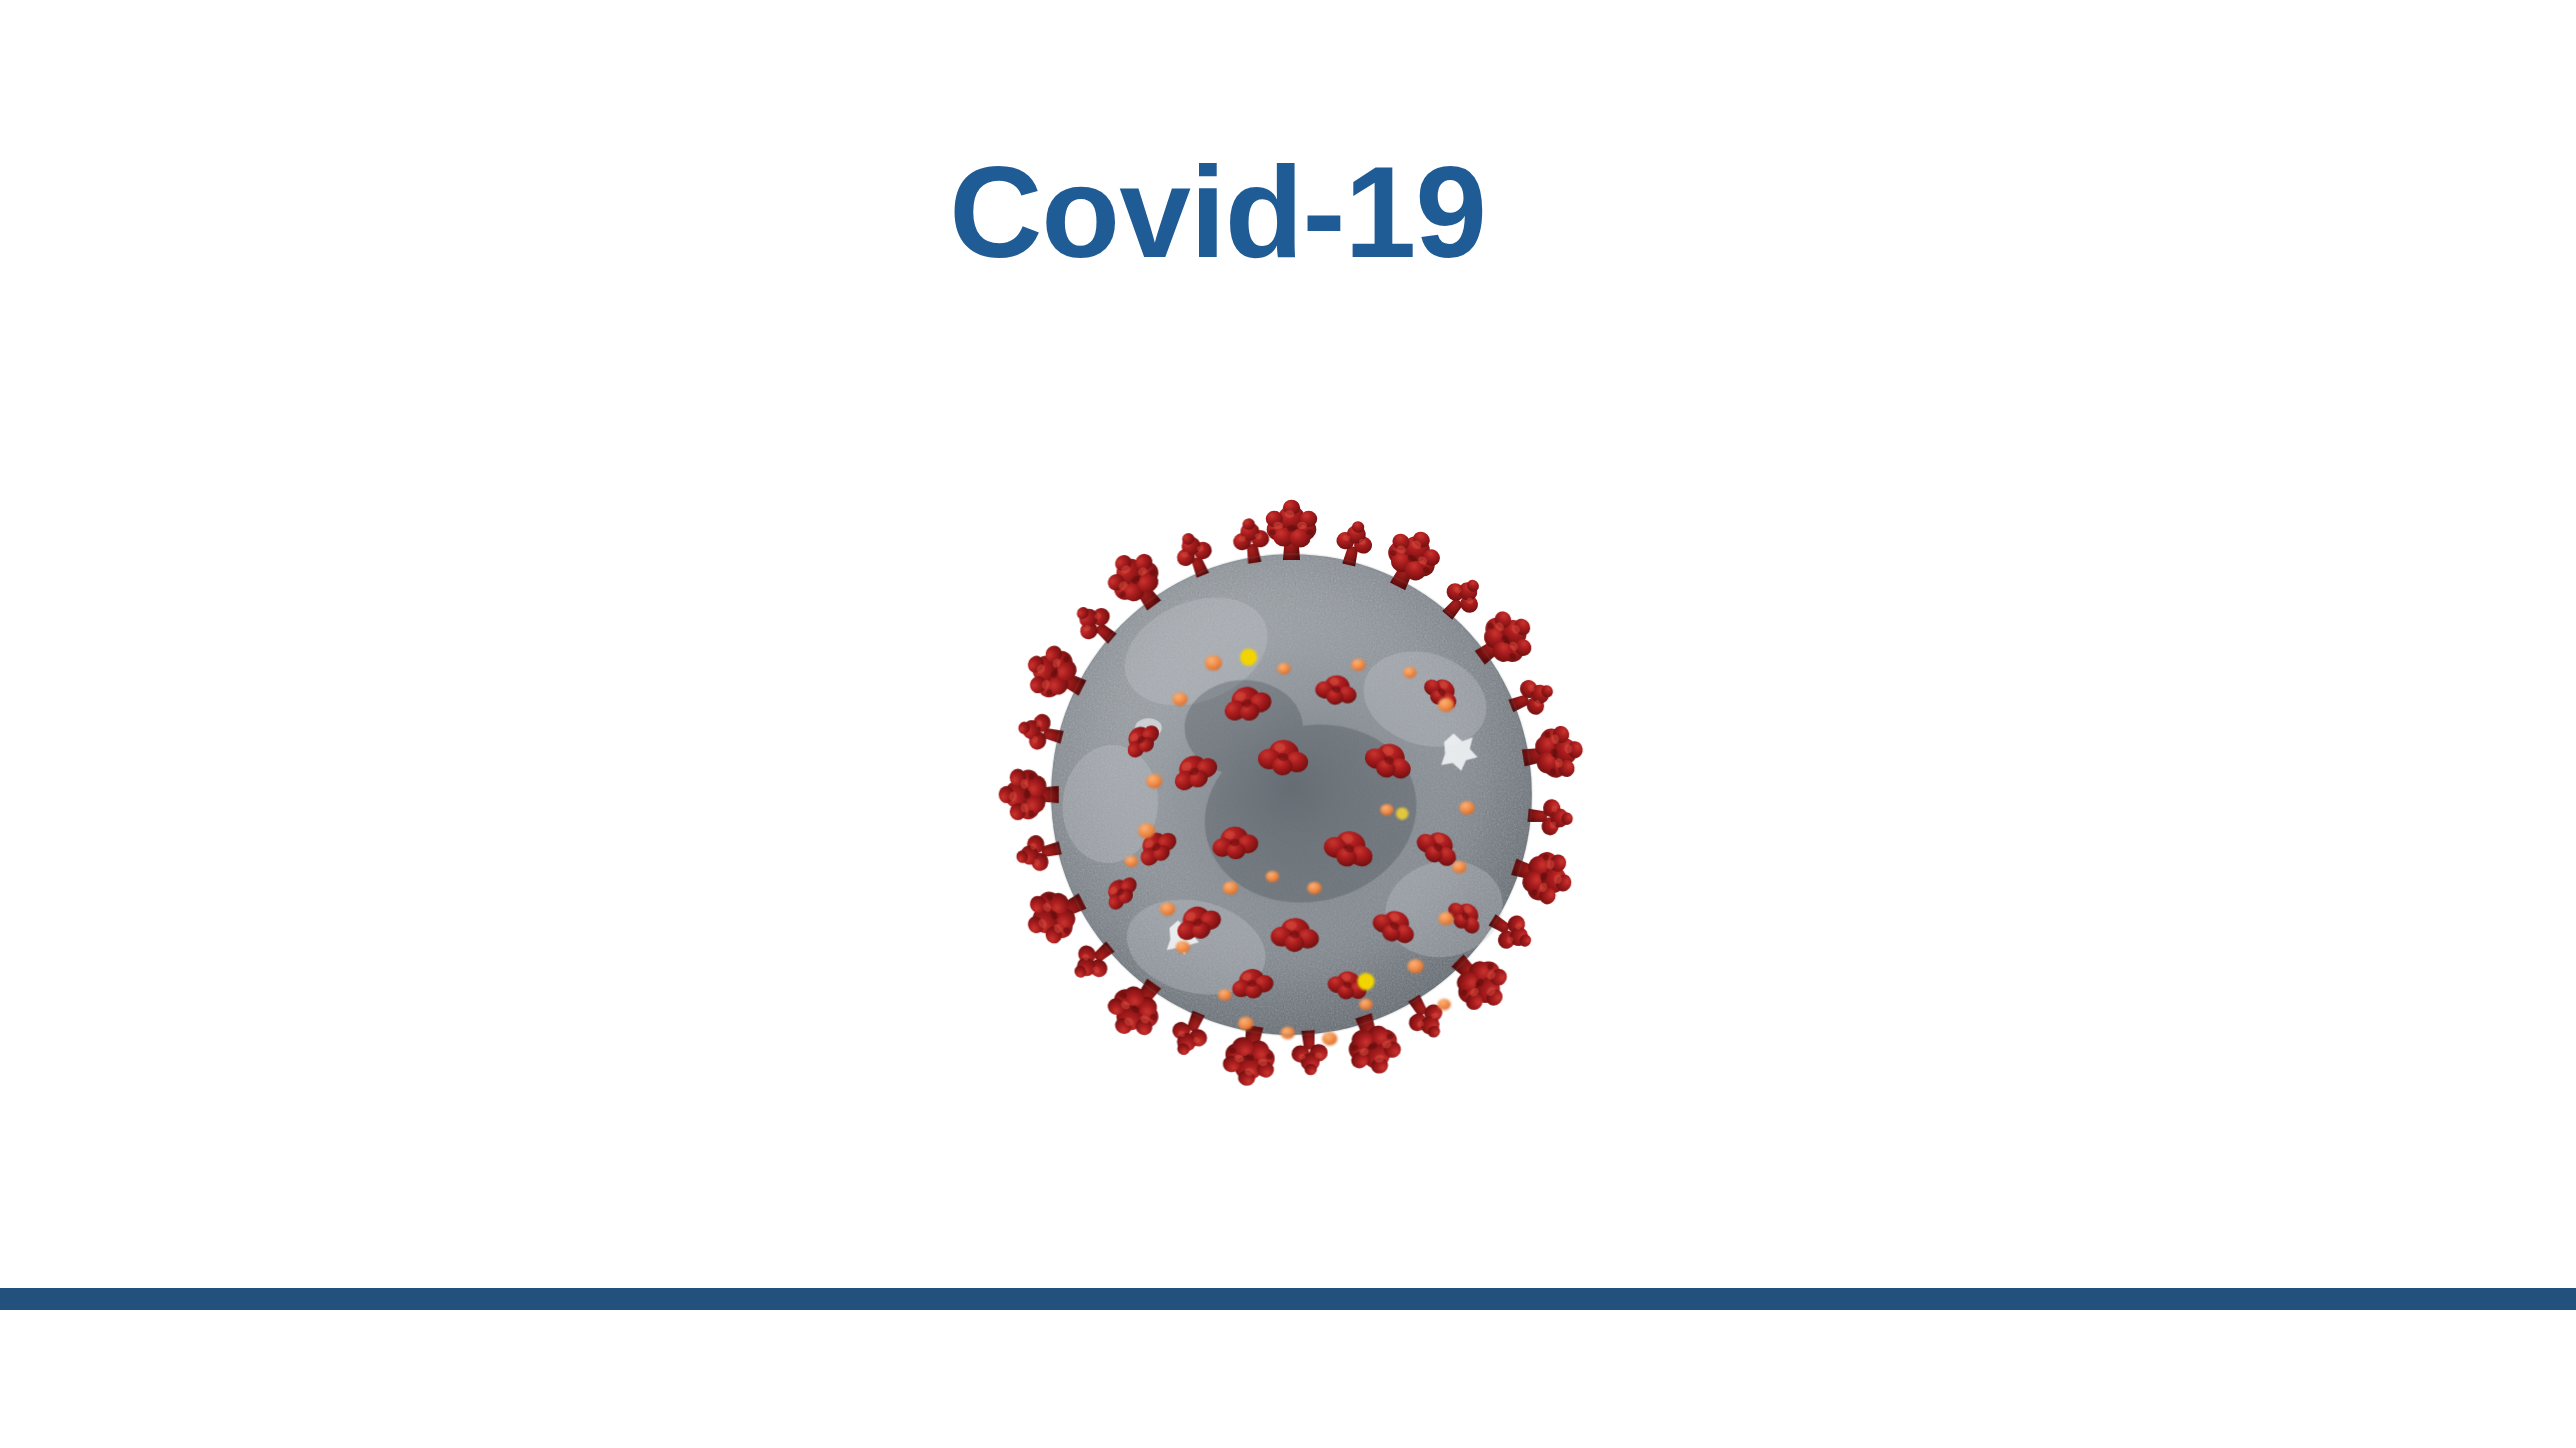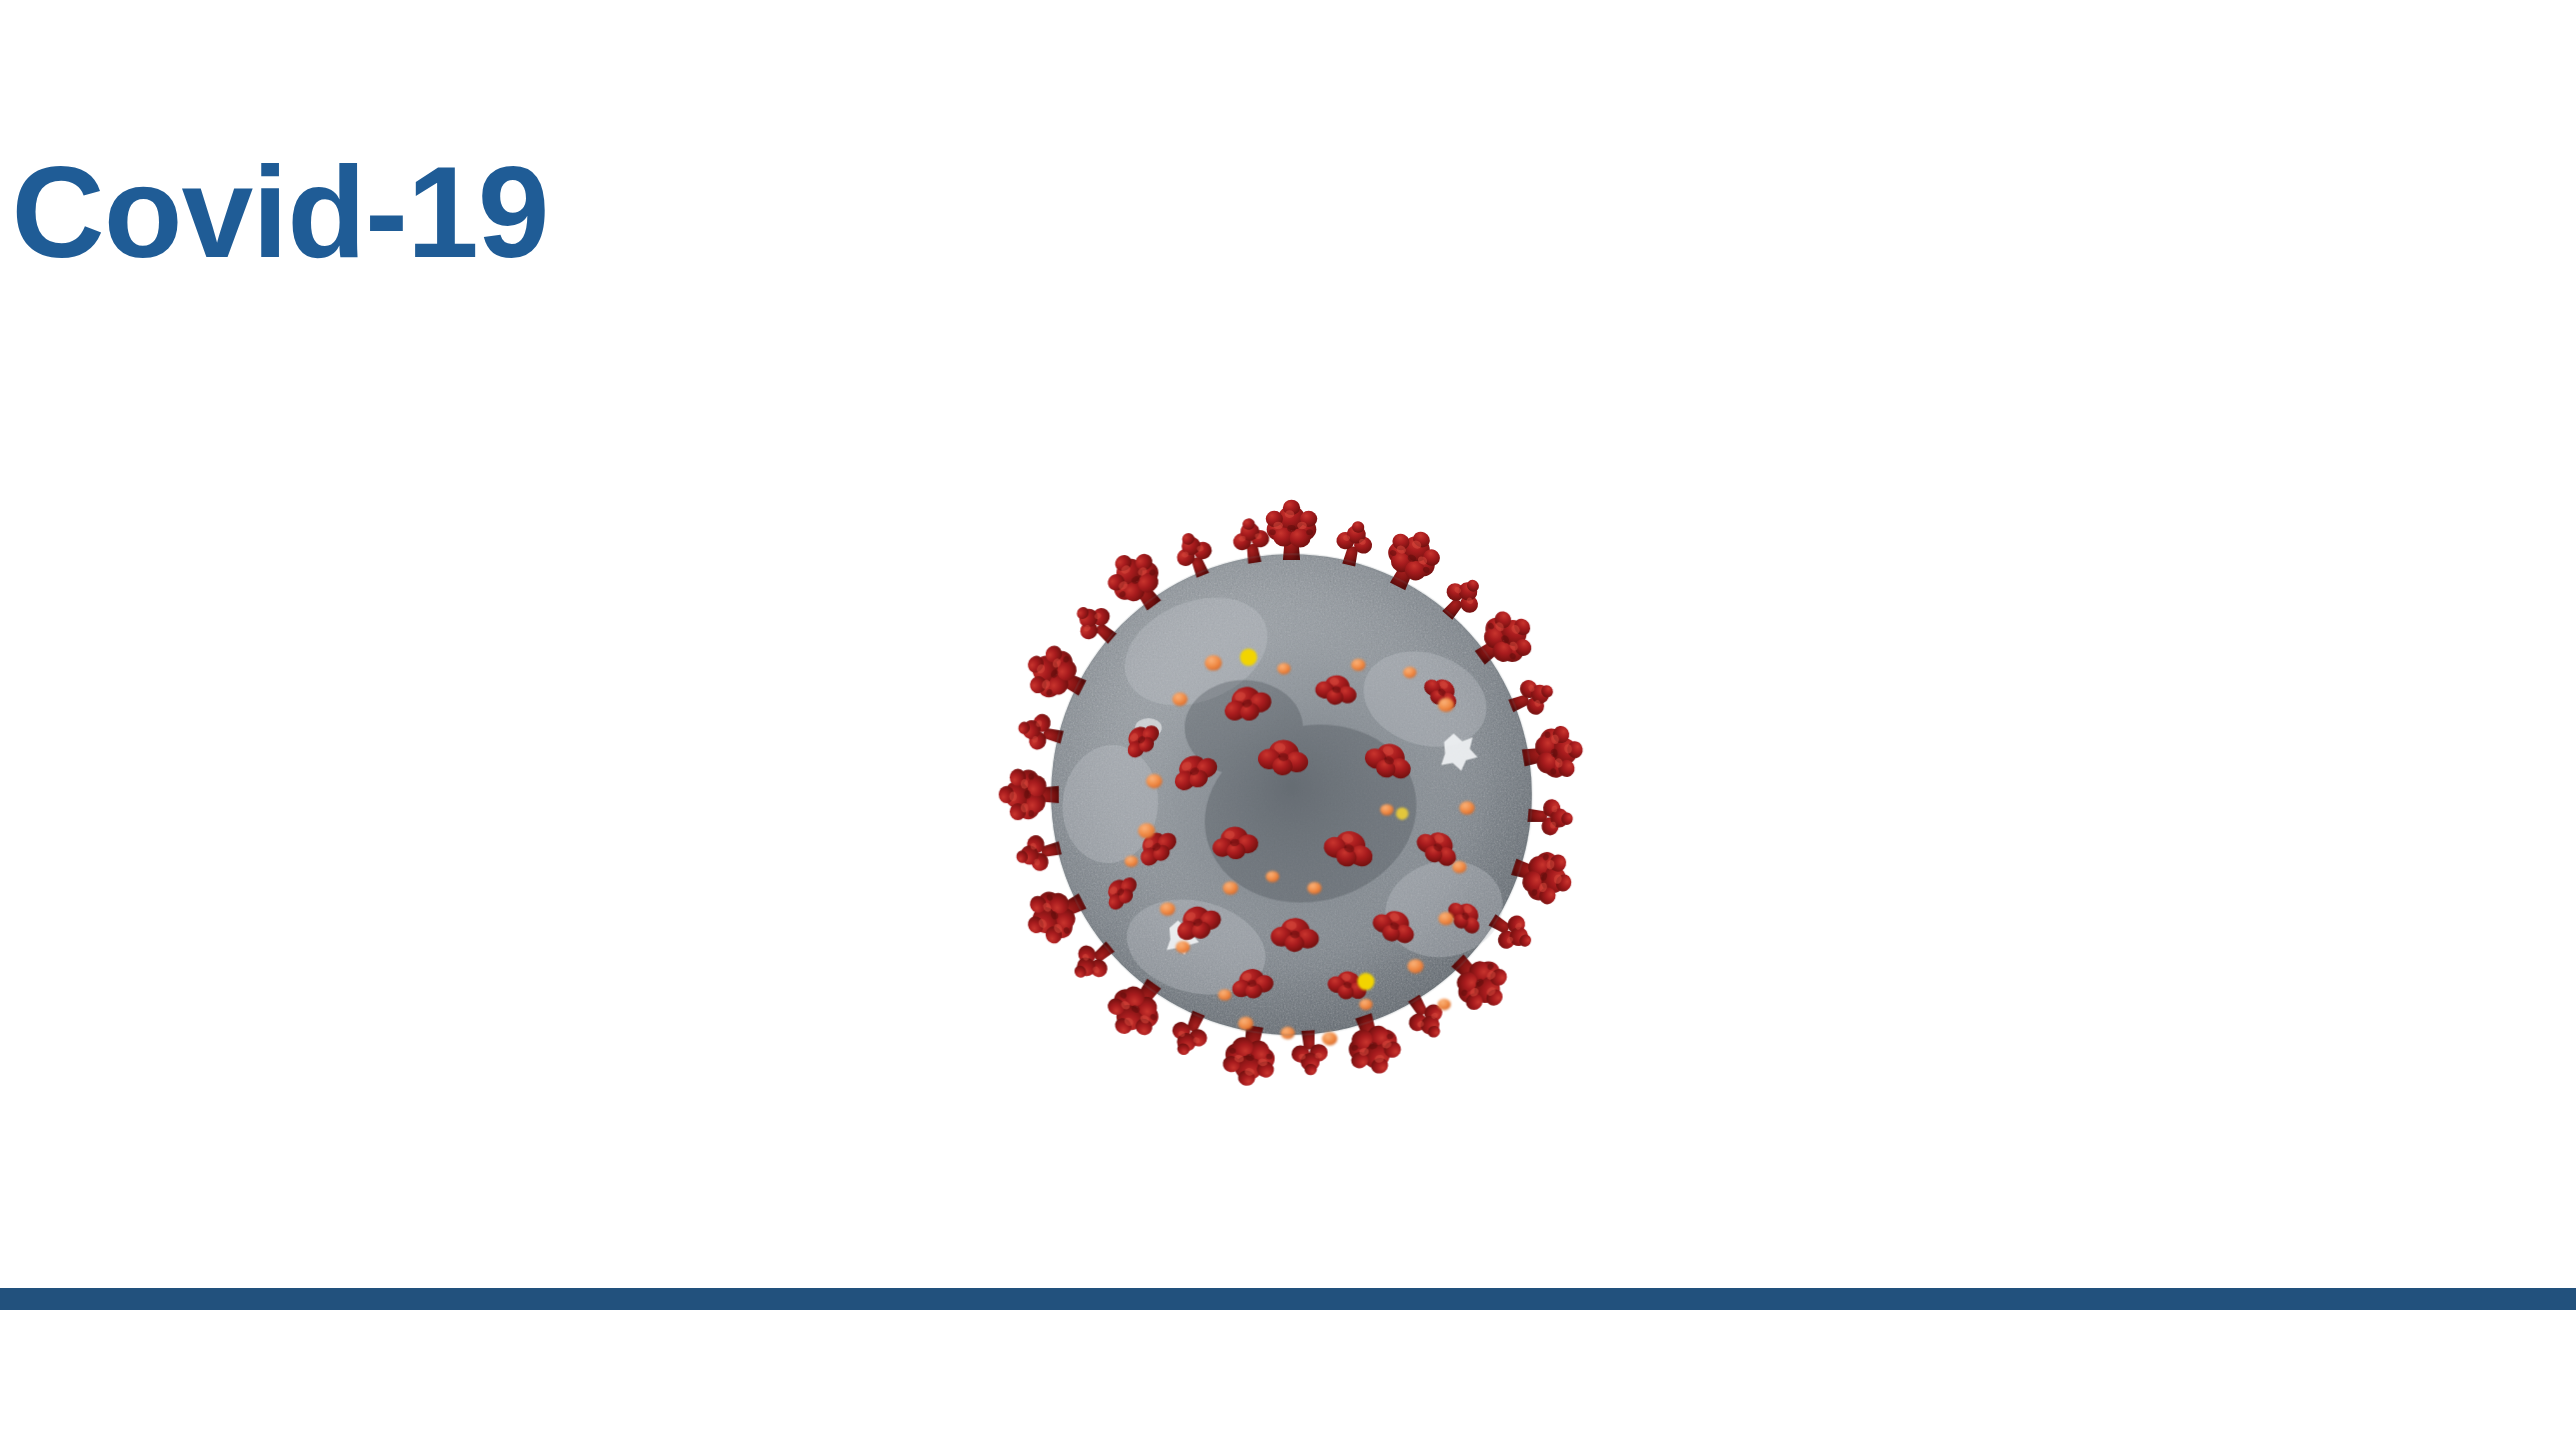--- a/index.html
+++ b/index.html
@@ -22,20 +22,21 @@
     inset: 0;
     background: #ffffff;
   }
 
   
   #title-block {
     position: absolute;
     left: 0;
     top: 145px;
     width: 2412px;
+    text-align: center;
     pointer-events: none;
   }
   #slide-title {
     display: inline-block;
     font-family: "Liberation Sans", sans-serif;
     font-size: 129px;
     font-weight: bold;
     letter-spacing: -1px;
     color: #1F5C96;
     line-height: 1.05;

